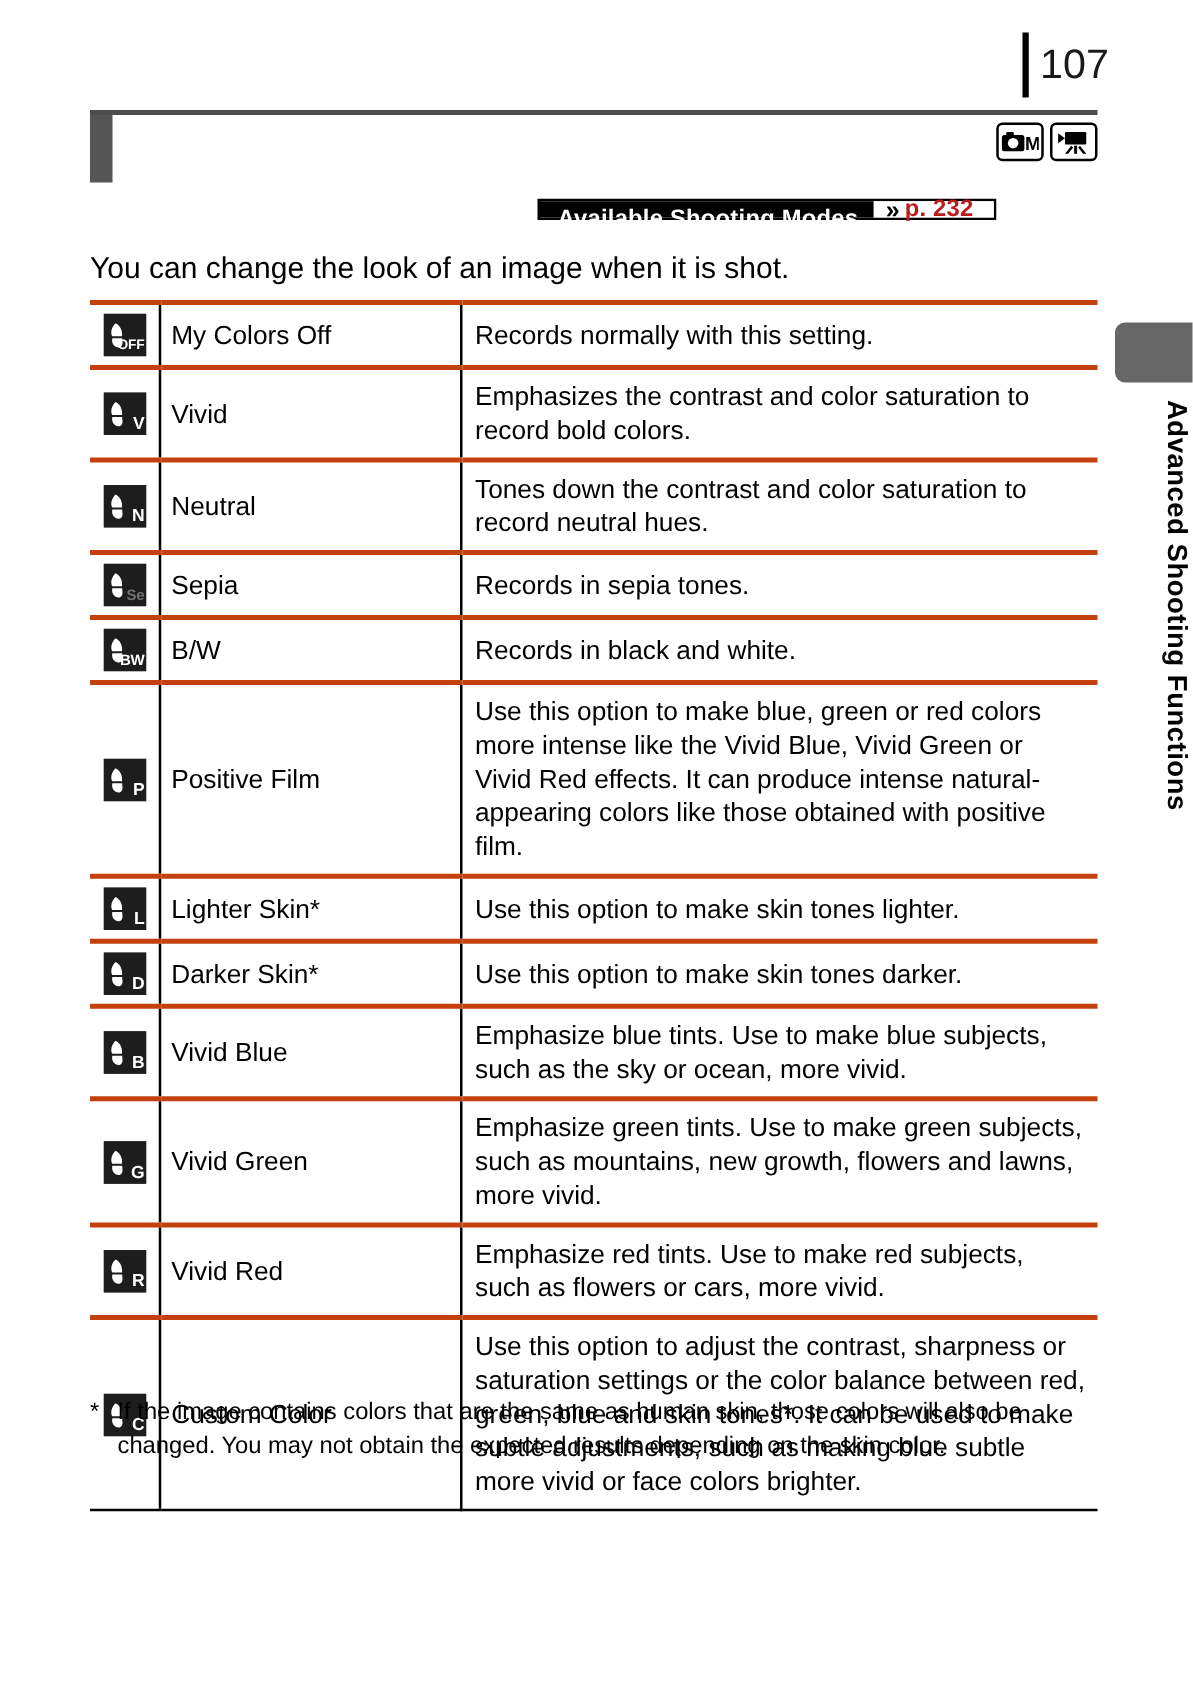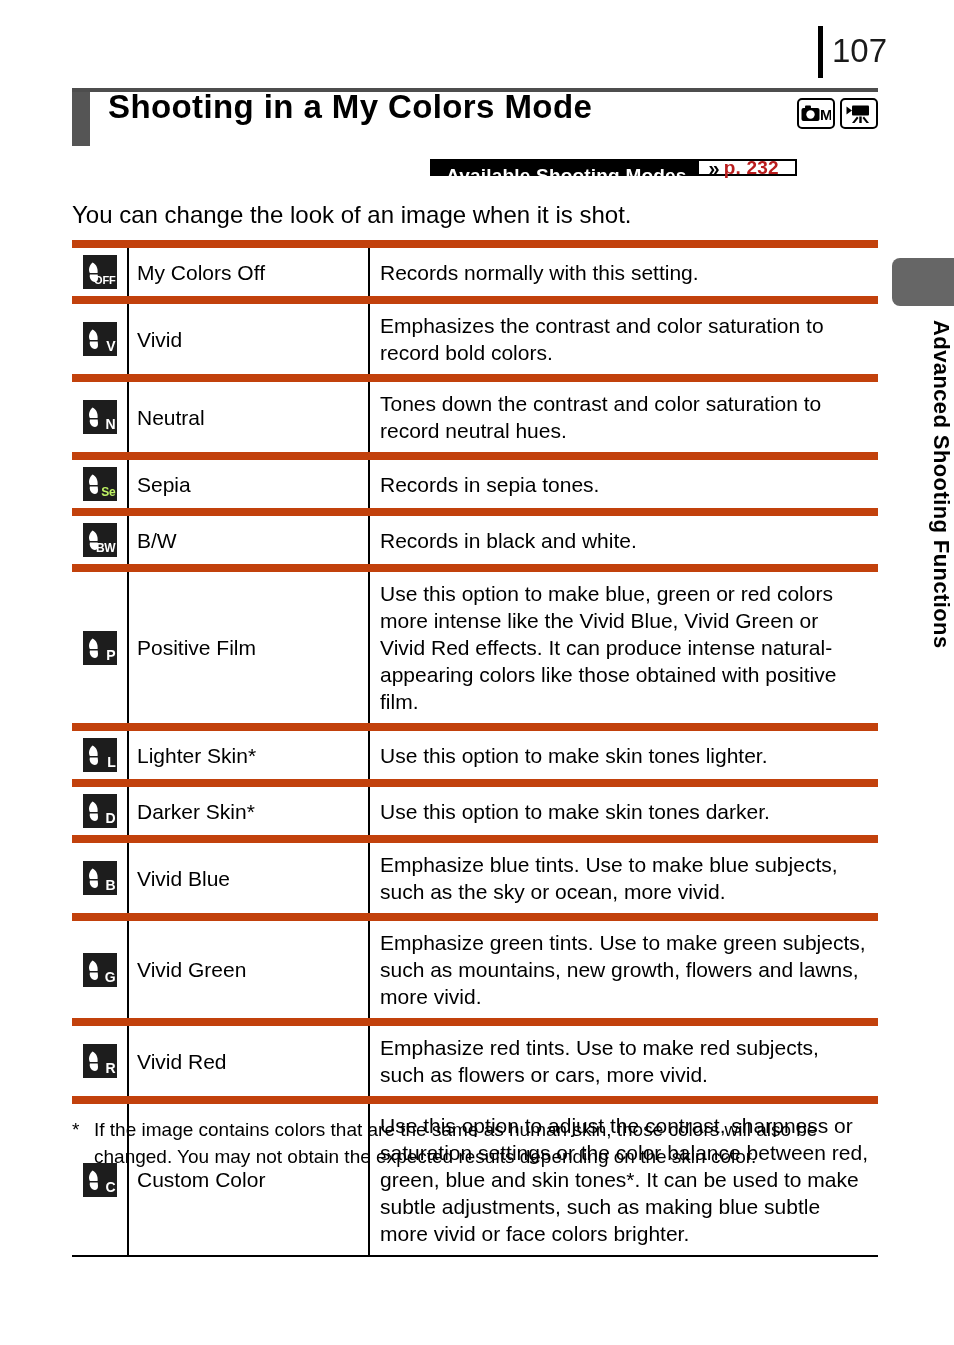--- a/index.html
+++ b/index.html
@@ -161,21 +161,21 @@
   #colors-table {
     position: absolute;
     left: 72px;
     top: 240px;
     width: 806px;
     border-collapse: collapse;
     table-layout: fixed;
   }
   #colors-table tr { }
   #colors-table td {
-    border-top: 8px solid #c2410c;
+    border-top: 4px solid #c2410c;
     border-bottom: 2px solid #000000;
     padding: 0;
     vertical-align: middle;
   }
   .col-icon {
     width: 55px;
     text-align: center;
     padding: 7px 0 7px 0 !important;
   }
   .col-name {
@@ -257,21 +257,20 @@
 
 <div id="page-header">
   <div id="page-number-bar"></div>
   <div id="page-number">107</div>
 </div>
 
 <div id="title-block">
   <div id="title-rule"></div>
   <div id="title-row">
     <div id="title-accent"></div>
-    <div id="page-title">Shooting in a My Colors Mode</div>
 
     <div id="mode-icons">
       <div class="mode-badge">
         <svg width="30" height="19" viewBox="0 0 30 19" aria-hidden="true">
           <rect x="0.5" y="4" width="18" height="13" rx="2" fill="#000"></rect>
           <rect x="4" y="1.5" width="6" height="3" rx="1" fill="#000"></rect>
           <circle cx="9.5" cy="10.5" r="4.2" fill="#fff"></circle>
           <text x="19" y="16" font-family="Liberation Sans, sans-serif" font-size="15" font-weight="bold" fill="#000">M</text>
         </svg>
       </div>
@@ -325,21 +324,21 @@
               <path d="M6.9 19.6 C6.2 22.4 7.4 25.4 9.9 26.6 C12.6 27.8 15.2 26.2 15.0 23.0 L14.7 19.6 Z" fill="#ffffff"></path>
             </svg><span style="position:absolute;right:1px;bottom:3px;font-family:'Liberation Sans',sans-serif;font-size:14px;font-weight:bold;color:#ffffff;line-height:1;letter-spacing:-0.2px;">N</span></span></td>
         <td class="col-name"><span>Neutral</span></td>
         <td class="col-desc"><span>Tones down the contrast and color saturation to record neutral hues.</span></td>
       </tr>
       <tr>
         <td class="col-icon"><span class="mc-icon" style="position: relative;"><svg width="34" height="34" viewBox="0 0 34 34" aria-hidden="true">
               <rect x="0" y="0" width="34" height="34" fill="#1d1d1d"></rect>
               <path d="M9.5 7.5 C6.0 10.5 5.2 15.2 6.8 18.0 L14.6 18.0 C15.0 13.2 13.2 9.3 9.5 7.5 Z" fill="#ffffff"></path>
               <path d="M6.9 19.6 C6.2 22.4 7.4 25.4 9.9 26.6 C12.6 27.8 15.2 26.2 15.0 23.0 L14.7 19.6 Z" fill="#ffffff"></path>
-            </svg><span style="position:absolute;right:1px;bottom:3px;font-family:'Liberation Sans',sans-serif;font-size:12px;font-weight:bold;color:#bef264;line-height:1;letter-spacing:-0.2px;">Se</span></span></td>
+            </svg><span style="position:absolute;right:1px;bottom:3px;font-family:'Liberation Sans',sans-serif;font-size:12px;font-weight:bold;color:#737373;line-height:1;letter-spacing:-0.2px;">Se</span></span></td>
         <td class="col-name"><span>Sepia</span></td>
         <td class="col-desc"><span>Records in sepia tones.</span></td>
       </tr>
       <tr>
         <td class="col-icon"><span class="mc-icon" style="position: relative;"><svg width="34" height="34" viewBox="0 0 34 34" aria-hidden="true">
               <rect x="0" y="0" width="34" height="34" fill="#1d1d1d"></rect>
               <path d="M9.5 7.5 C6.0 10.5 5.2 15.2 6.8 18.0 L14.6 18.0 C15.0 13.2 13.2 9.3 9.5 7.5 Z" fill="#ffffff"></path>
               <path d="M6.9 19.6 C6.2 22.4 7.4 25.4 9.9 26.6 C12.6 27.8 15.2 26.2 15.0 23.0 L14.7 19.6 Z" fill="#ffffff"></path>
             </svg><span style="position:absolute;right:1px;bottom:3px;font-family:'Liberation Sans',sans-serif;font-size:12px;font-weight:bold;color:#ffffff;line-height:1;letter-spacing:-0.2px;">BW</span></span></td>
         <td class="col-name"><span>B/W</span></td>

